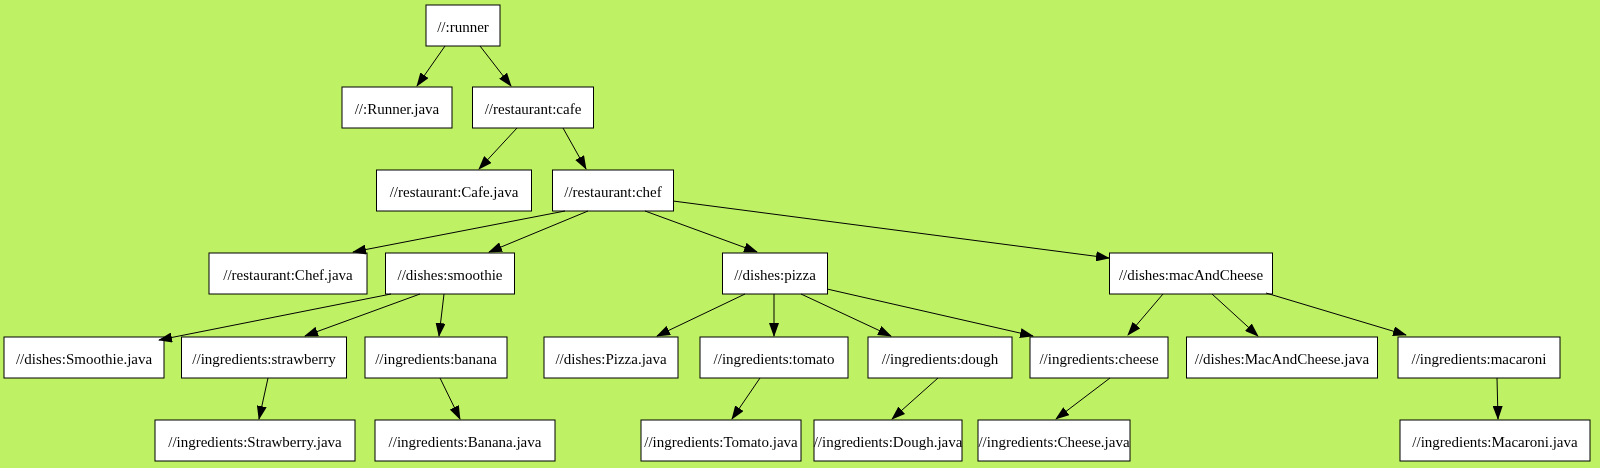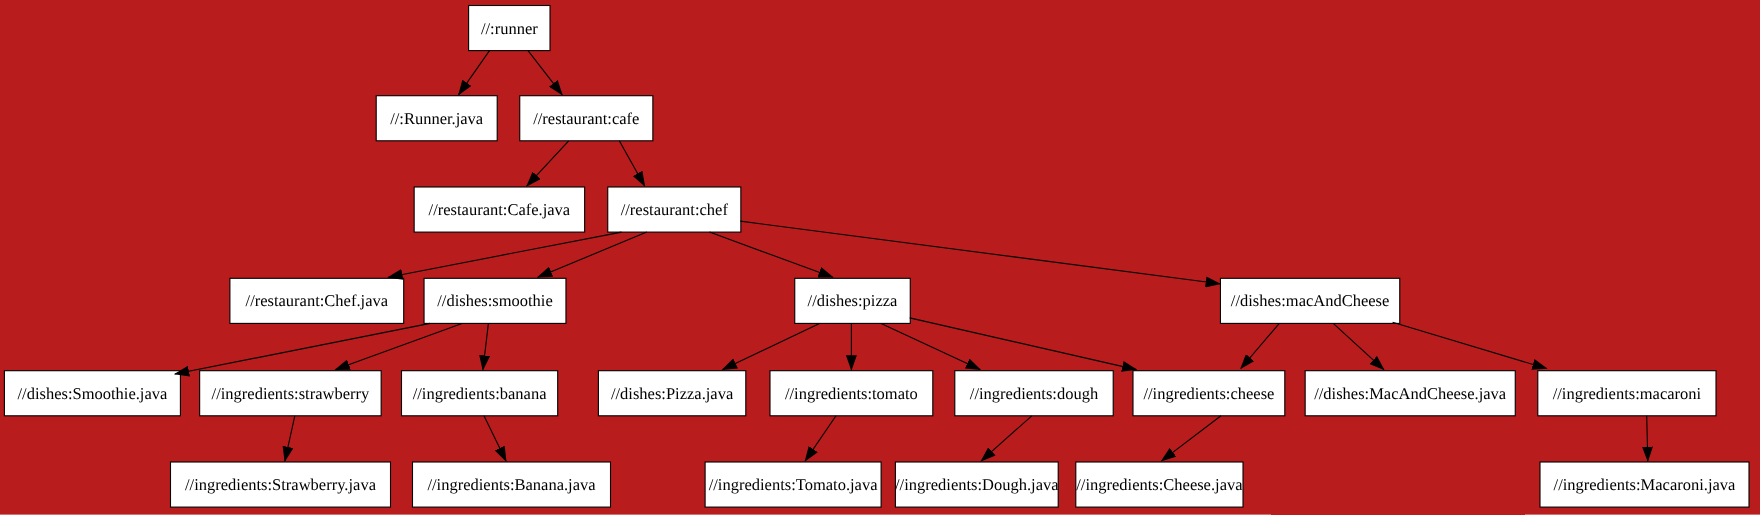--- a/index.html
+++ b/index.html
@@ -3,21 +3,21 @@
 <meta charset="utf-8">
 <style>
   html, body {
     margin: 0;
     padding: 0;
     background: #ffffff;
   }
   .graph-wrap {
     width: 1600px;
     height: 468px;
-    background: #b91c1c;
+    background: #bef264;
     overflow: hidden;
   }
   svg text {
     font-family: "Liberation Serif", "DejaVu Serif", serif;
     font-size: 15px;
   }
 </style>
 </head>
 <body>
 

